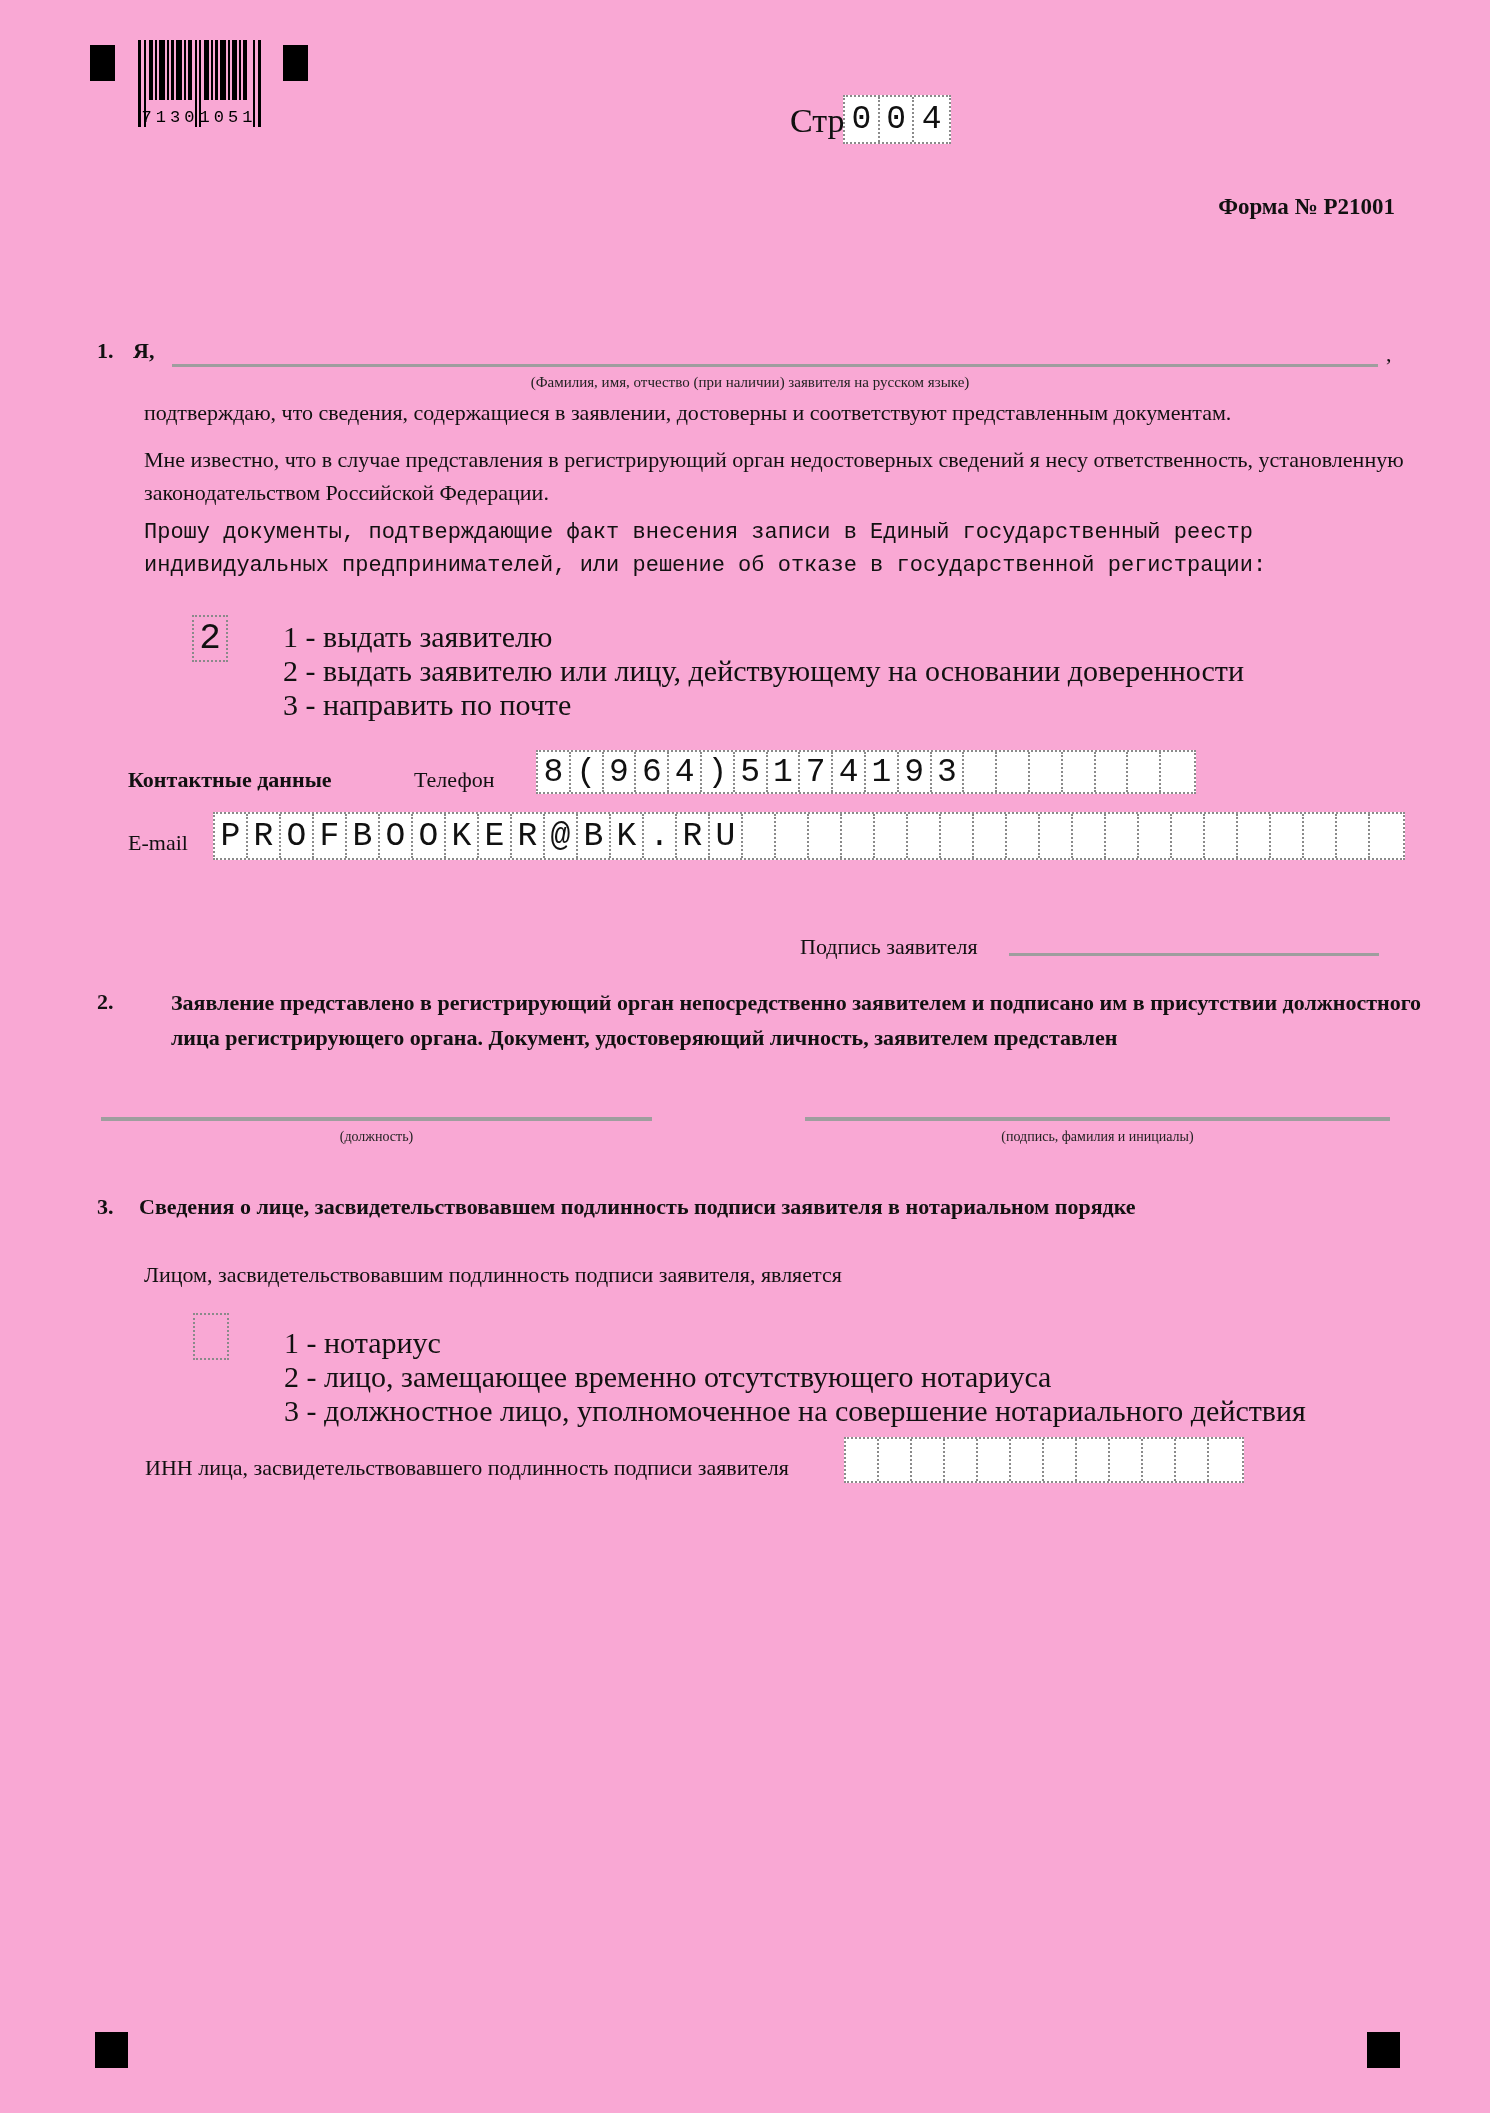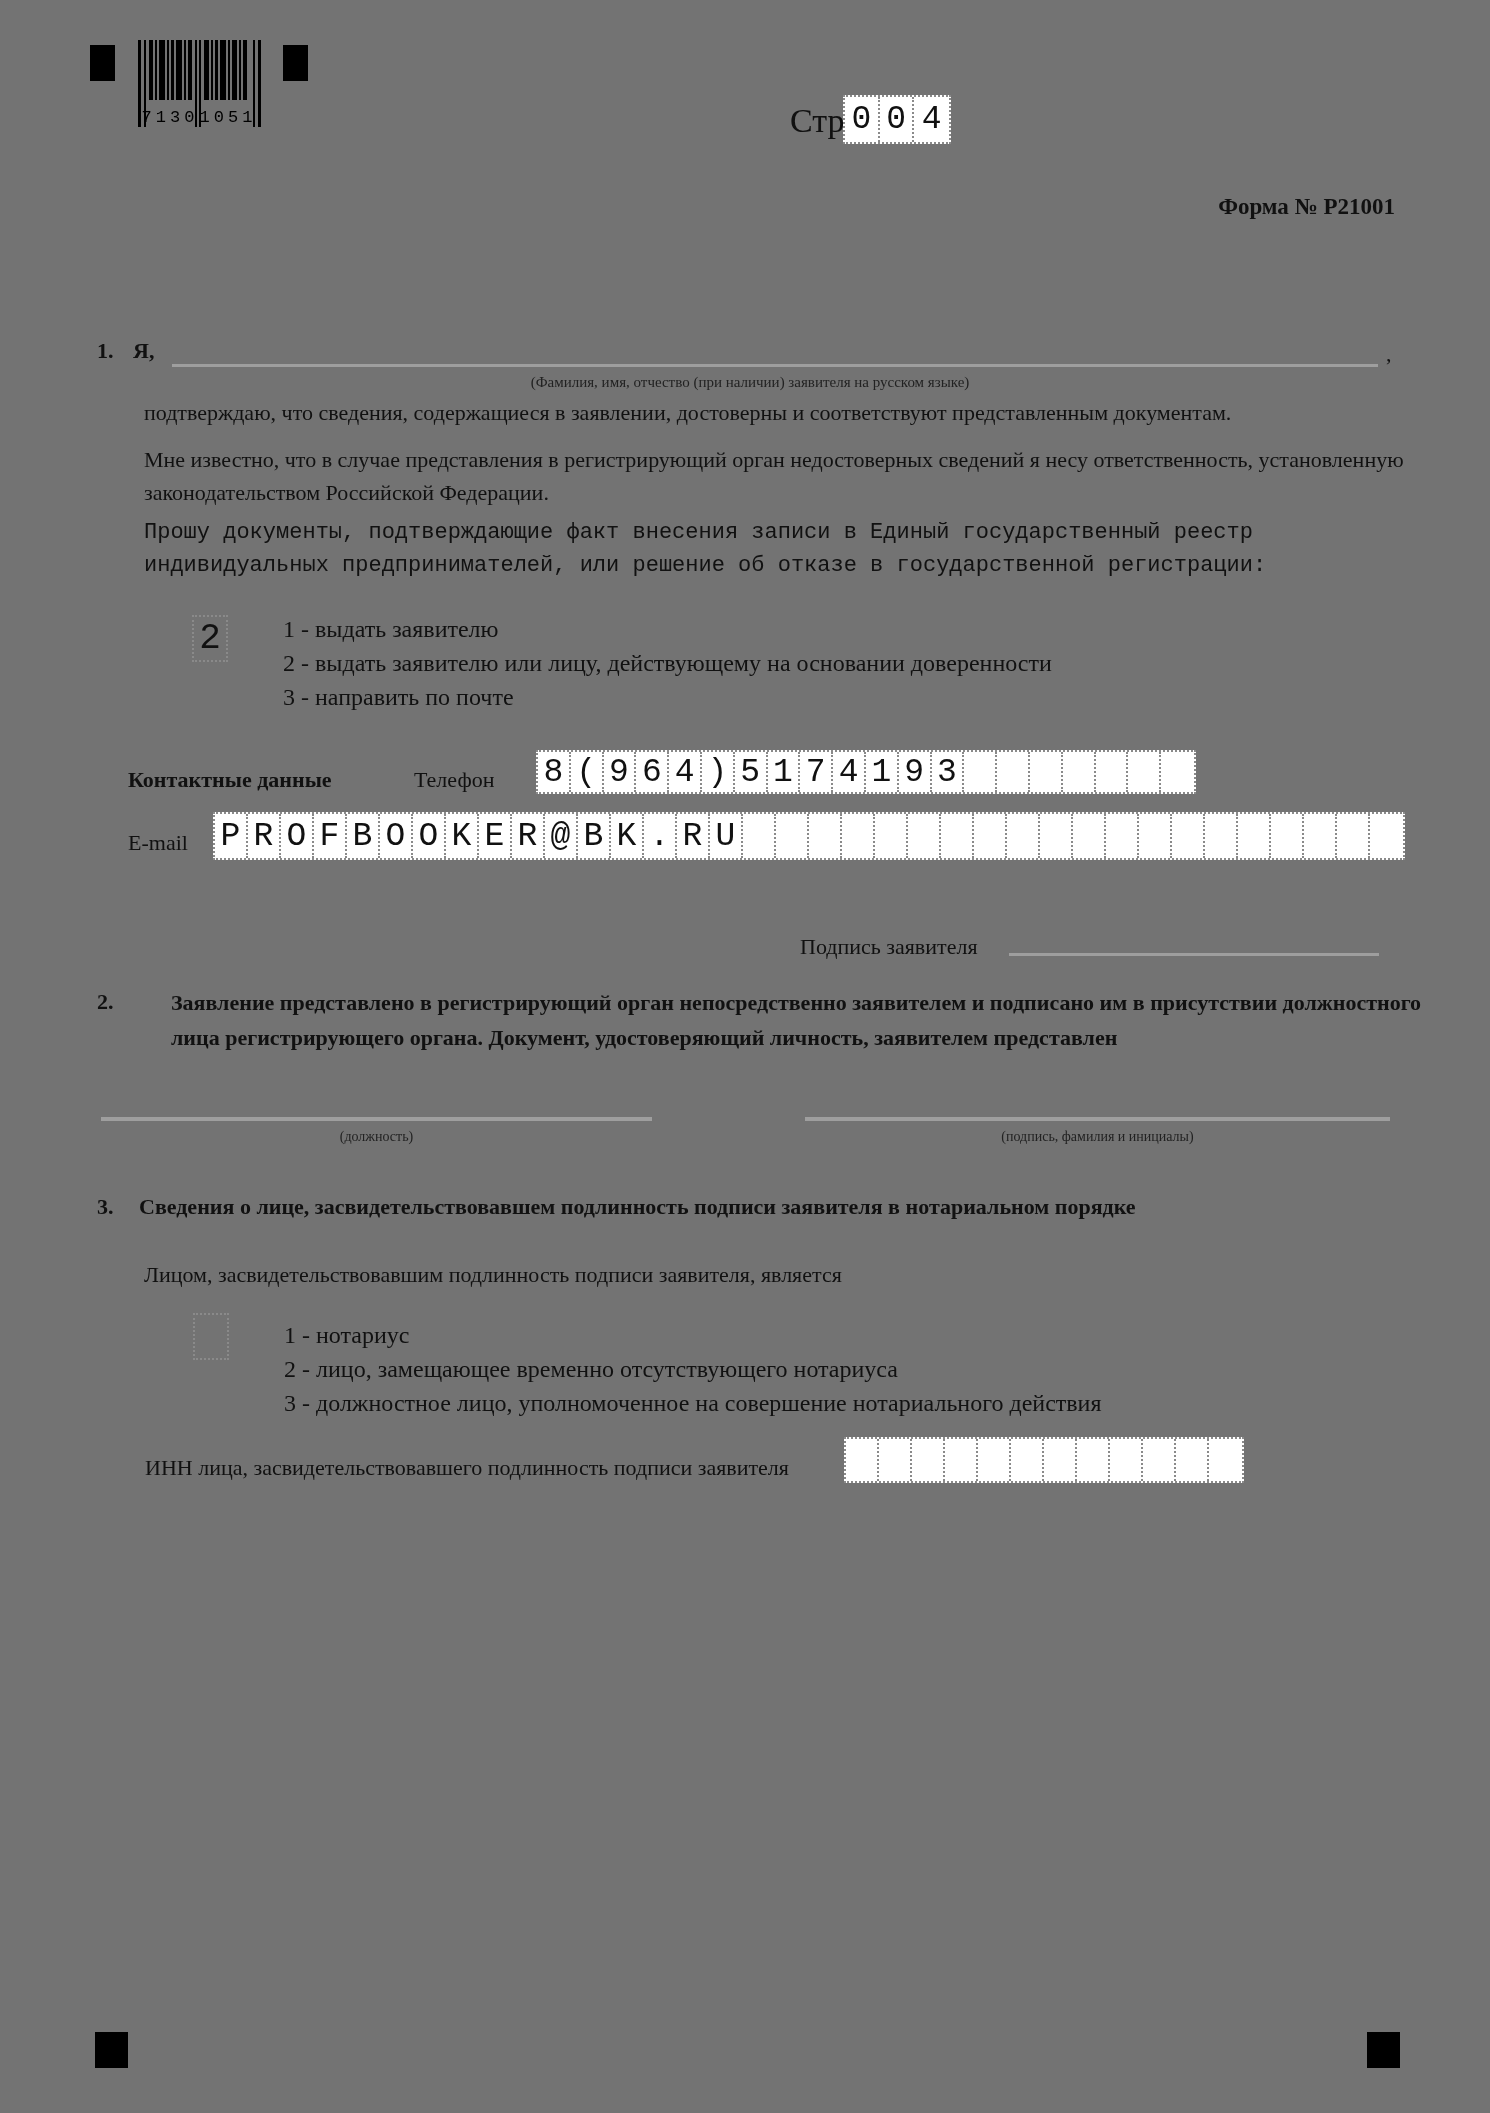--- a/index.html
+++ b/index.html
@@ -1,17 +1,17 @@
 <!DOCTYPE html>
 <html><head>
 <meta charset="utf-8">
 <style>
   html,body{margin:0;padding:0;background:#ffffff;}
   .page{
-    position:relative;width:1490px;height:2113px;background:#737373;
+    position:relative;width:1490px;height:2113px;background:#f9a8d4;
     font-family:"Liberation Serif","DejaVu Serif",serif;color:#111;overflow:hidden;
   }
   .abs{position:absolute;}
   .sq{position:absolute;background:#000;}
   .serif22{font-size:22px;line-height:33px;}
   .bold{font-weight:bold;}
   .caption{font-size:15px;color:#222;text-align:center;}
   .caption-sm{font-size:14px;color:#222;text-align:center;}
   .fill-line{position:absolute;background:#9e9e9e;height:3px;}
   .cellrow{
@@ -30,21 +30,21 @@
   .email-cells{height:48px;}
   .inn-cells .cell{width:33px;font-size:30px;}
   .inn-cells{height:46px;}
   .pagenum-cells .cell{width:34.7px;font-size:33px;}
   .pagenum-cells{height:49px;}
   .checkbox{
     position:absolute;box-sizing:border-box;border:2px dotted #8a8a8a;
     width:36px;height:47px;display:flex;align-items:center;justify-content:center;
     font-family:"Liberation Mono","DejaVu Sans Mono",monospace;font-size:36px;color:#111;
   }
-  .options{font-size:24px;line-height:34px;}
+  .options{font-size:30px;line-height:34px;margin-top:8px;}
   .form-title{font-size:23px;font-weight:bold;line-height:34px;text-align:right;}
   .barcode-digits{font-family:"Liberation Mono","DejaVu Sans Mono",monospace;}
 </style>
 </head>
 <body>
 
 <div class="page">
 
   <div class="sq" style="left:90px;top:45px;width:25px;height:36px;"></div>
   <div class="sq" style="left:283px;top:45px;width:25px;height:36px;"></div>

